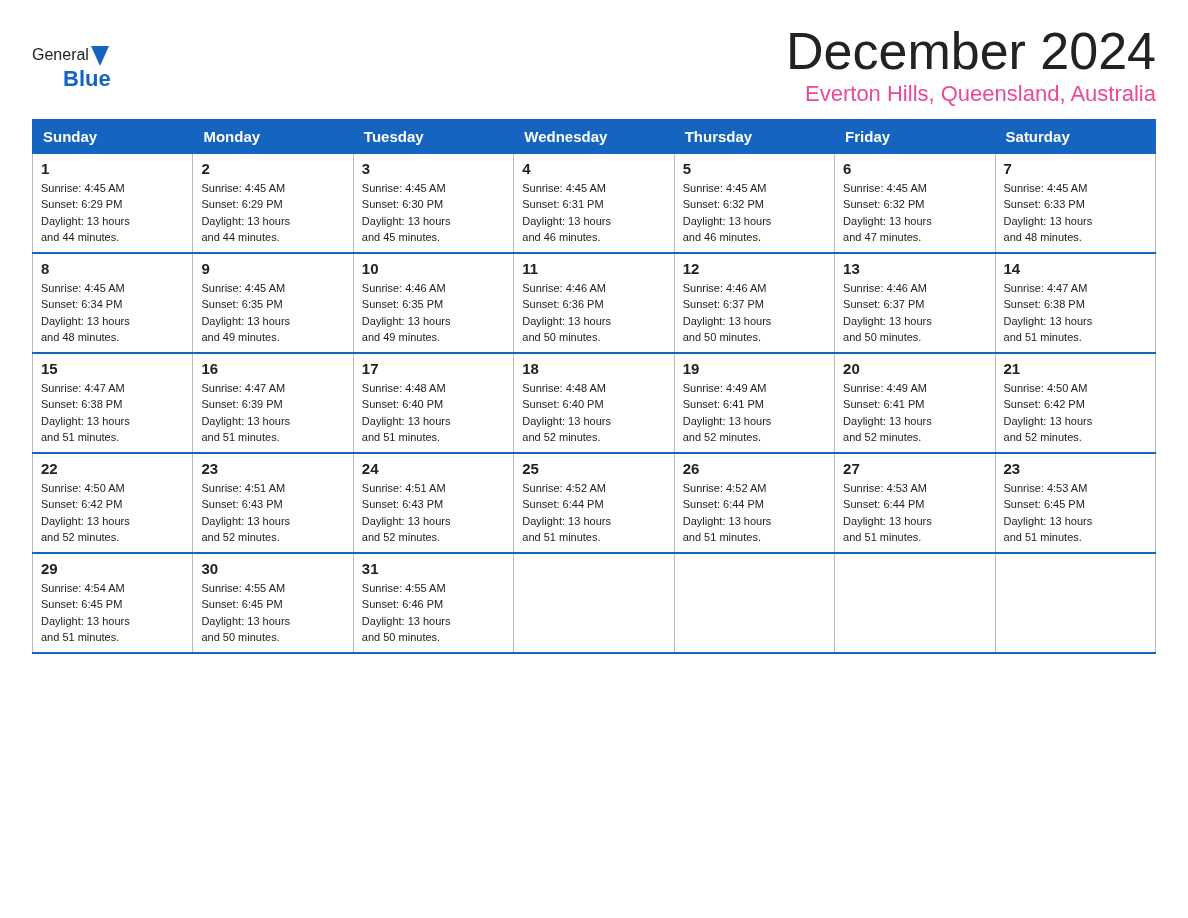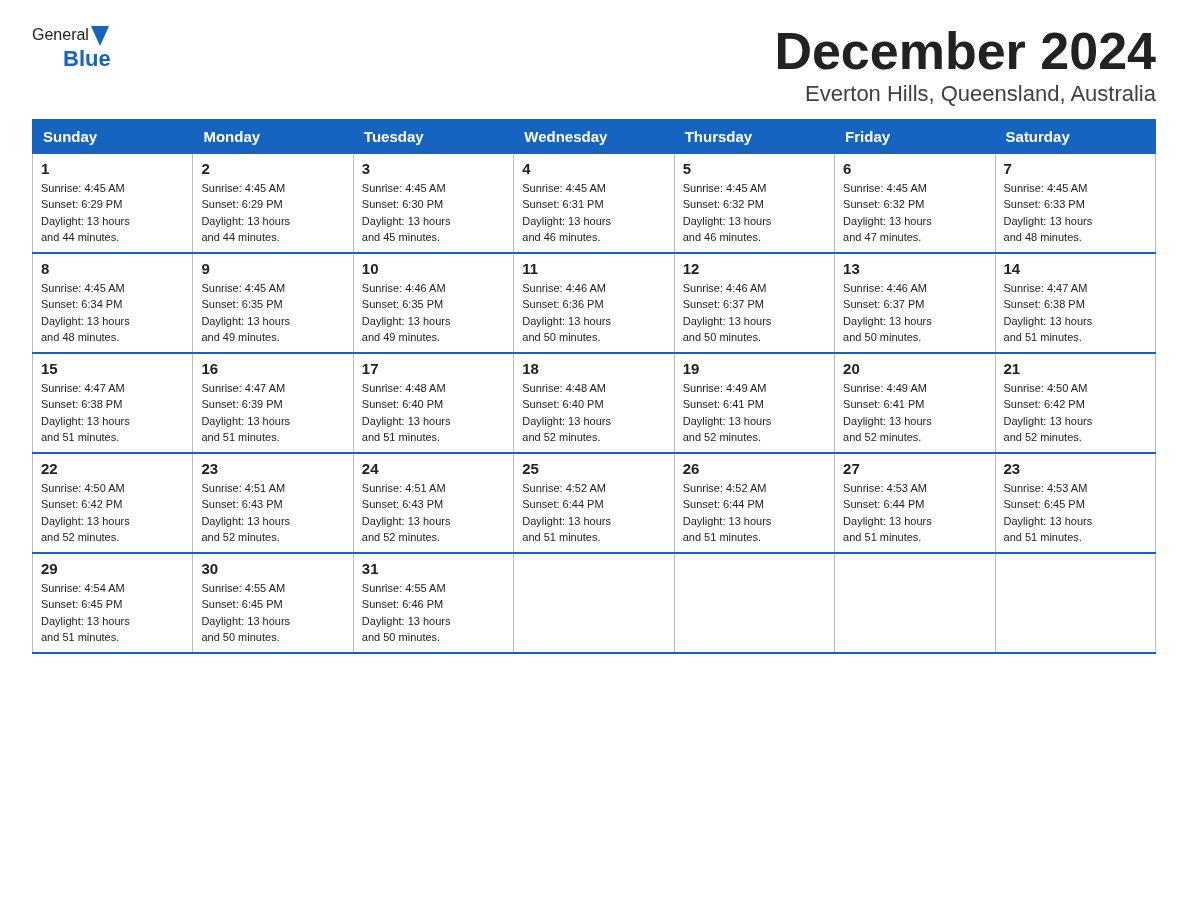--- a/index.html
+++ b/index.html
@@ -28,29 +28,29 @@
       font-size: 22px;
       font-weight: bold;
       margin-top: 0px;
       margin-left: 31px;
     }
     .title-block {
       text-align: right;
     }
     .title-block h1 {
       font-size: 52px;
-      font-weight: bold;
+      font-weight: normal;
       color: #222;
       line-height: 1.05;
       text-align: center;
     }
     .title-block h2 {
       font-size: 22px;
       font-weight: normal;
-      color: #404040;
+      color: #ec4899;
       margin-top: 2px;
     }
     .calendar {
       width: 100%;
       border-collapse: collapse;
       margin-top: 12px;
     }
     .calendar thead th {
       background-color: #1565c0;
       color: #fff;
@@ -85,20 +85,21 @@
       color: #222;
       line-height: 1.5;
     }
     .empty-cell {
       background: #fff;
     }
     .logo-row {
       display: flex;
       align-items: center;
       gap: 0;
+      margin-top: 20px;
     }
     .logo-arrow-svg {
       margin-left: 2px;
       margin-top: 2px;
     }
   </style>
 </head>
 <body>
 
 <div class="header-row">

